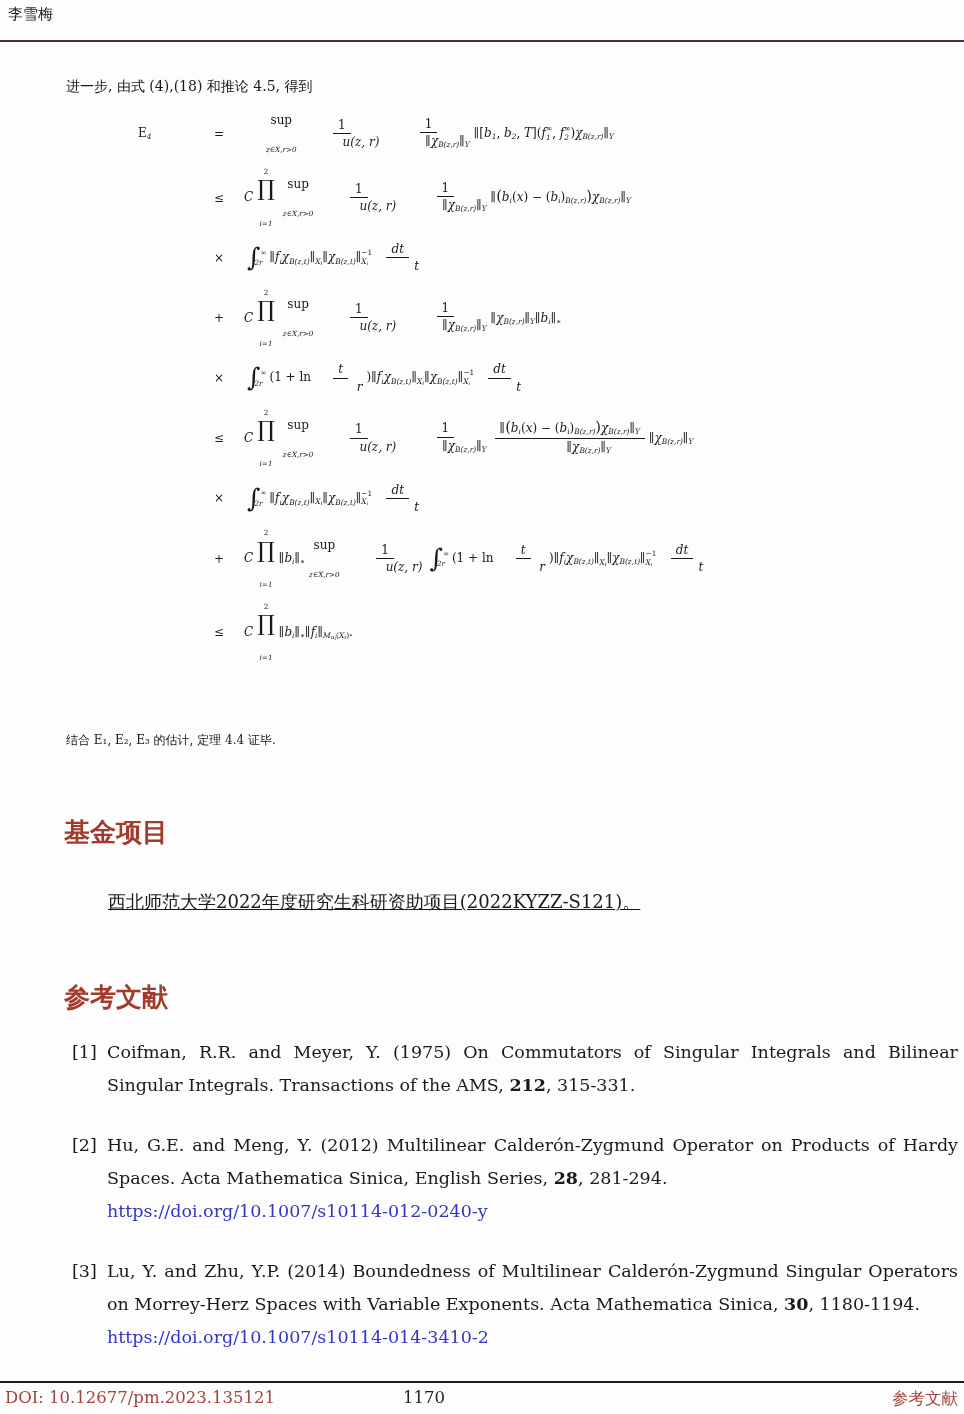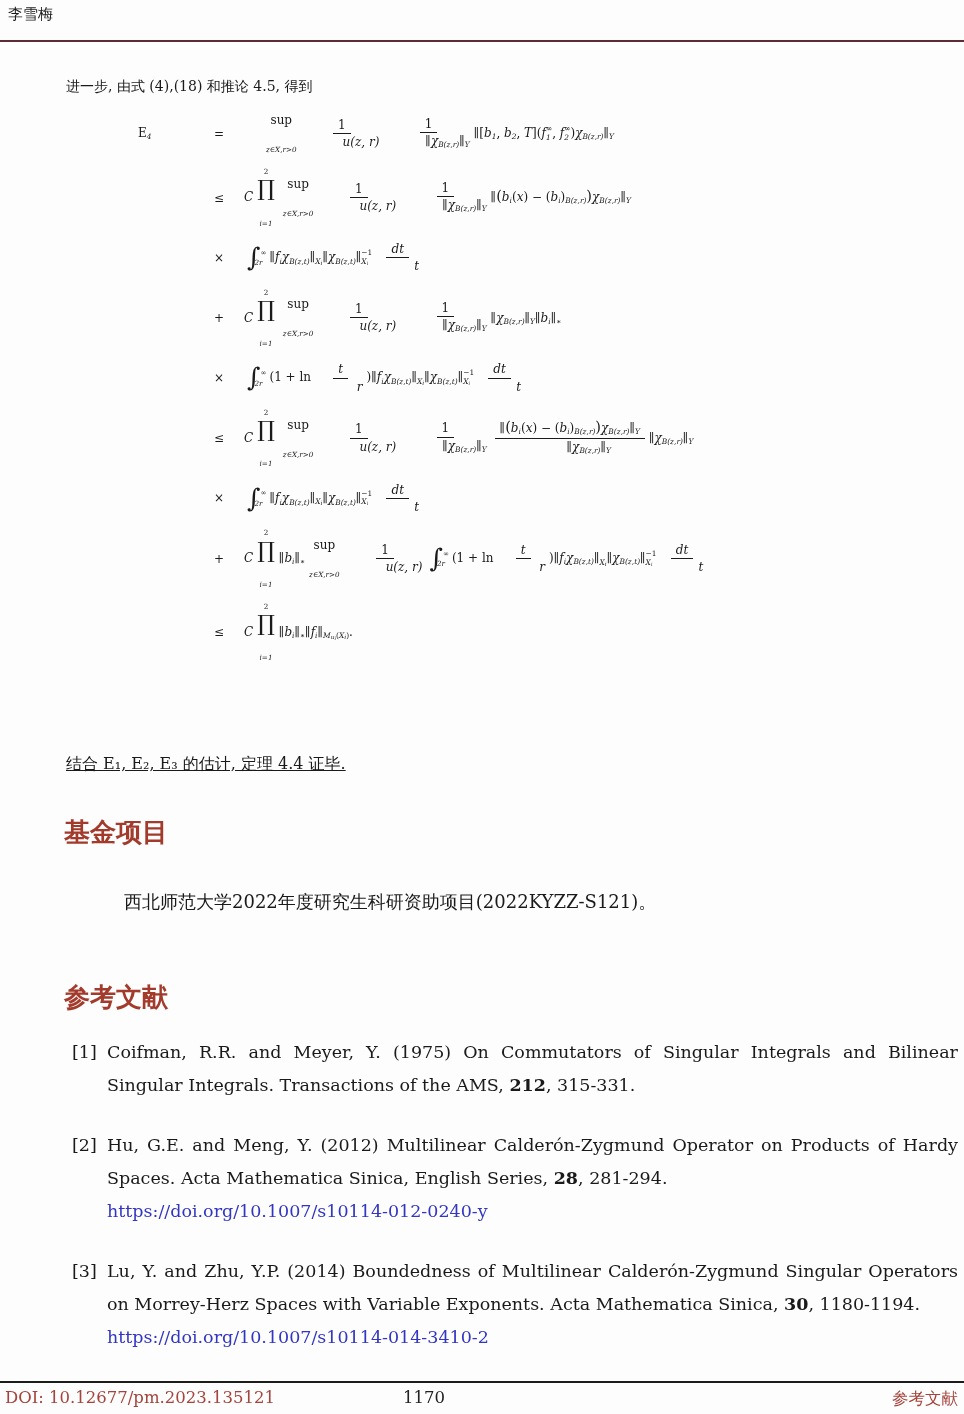--- a/index.html
+++ b/index.html
@@ -40,26 +40,26 @@
   .limop .lo-bot{font-size:.6em;margin-top:20px;font-style:italic;}
   .intg{display:inline-flex;align-items:center;vertical-align:middle;margin:0 3px;}
   .intg .ig{font-size:2.15em;line-height:1;}
   .intg .il{display:inline-flex;flex-direction:column;justify-content:space-between;height:2.5em;font-size:.6em;line-height:1;}
   .intg .il .top{font-style:normal;}
   .intg .il .bot{margin-left:-6px;font-style:italic;}
   .ss{display:inline-flex;flex-direction:column;align-items:flex-start;vertical-align:middle;font-size:.62em;line-height:1.15;}
   .ss .sst{font-style:normal;}
   .ss .ssb{font-style:italic;}
 
-  .conclusion{position:absolute;left:66px;top:738px;font-size:16px;text-decoration:underline;}
+  .conclusion{position:absolute;left:66px;top:720px;font-size:12px;}
 
   .sec-title{position:absolute;left:64px;font-family:"Liberation Sans","DejaVu Sans",sans-serif;
     font-weight:bold;font-size:26px;color:var(--heading_red);}
   #funding-title{top:793px;}
-  .funding-body{position:absolute;left:124px;top:872px;font-size:18px;}
+  .funding-body{position:absolute;left:108px;top:872px;font-size:18px;text-decoration:underline;}
   #refs-title{top:958px;}
 
   
   .refs{position:absolute;left:72px;top:1036px;width:886px;}
   .ref{position:relative;padding-left:35px;margin-bottom:27px;font-size:17.5px;}
   .ref-label{position:absolute;left:0;top:0;line-height:33px;}
   .ref-body{text-align:justify;line-height:33px;}
   .ref-body .it{}
   .ref-body .bd{font-weight:bold;}
   .ref-url{display:block;line-height:33px;color:var(--link_blue);text-decoration:none;}

